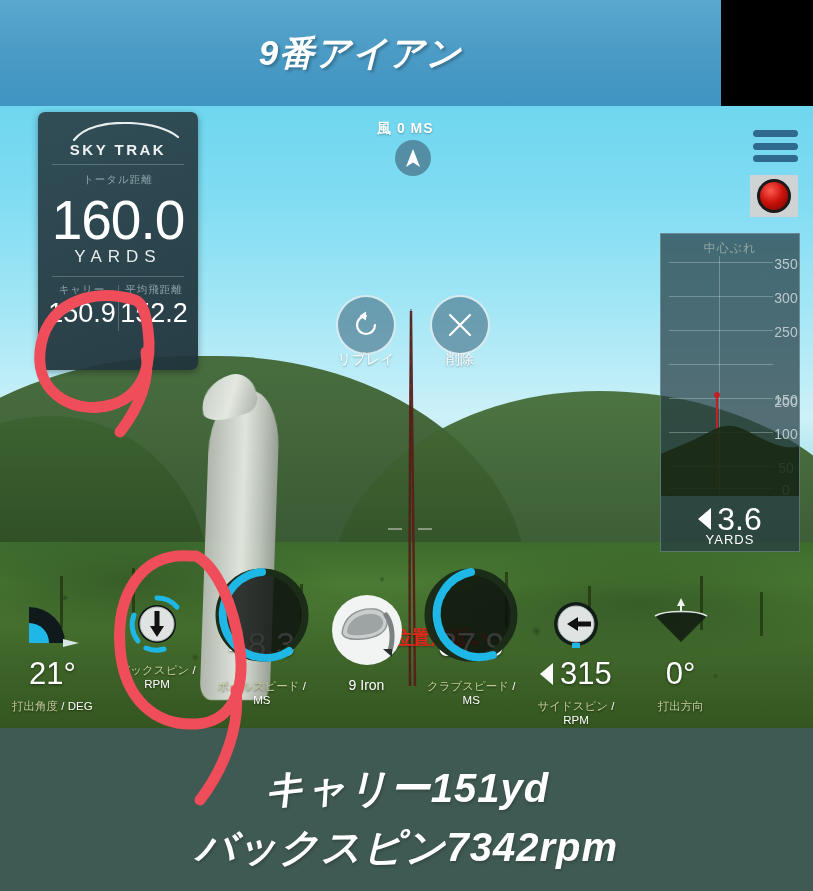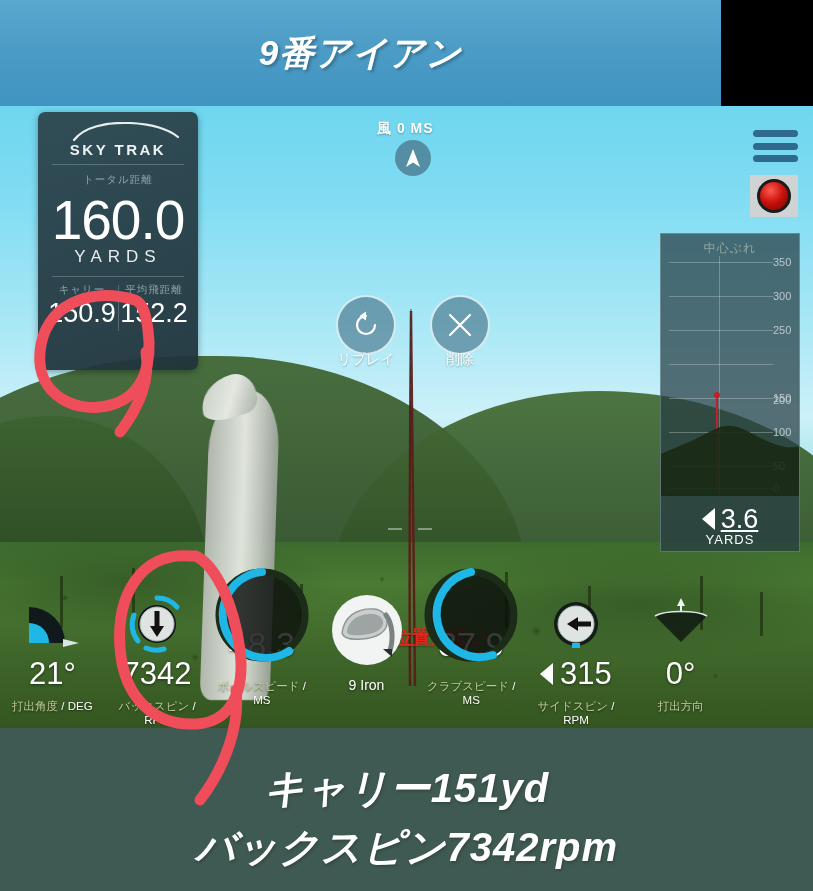--- a/index.html
+++ b/index.html
@@ -169,33 +169,33 @@
     border:1px solid rgba(180,200,205,.35);
     overflow:hidden;
   }
   #disp-title {
     position:absolute; left:0; right:0; top:6px; text-align:center;
     color:#93a8a3; font-size:12px; letter-spacing:1px;
   }
   #disp-plot { position:absolute; left:0; top:22px; width:140px; height:240px; }
   .disp-grid { position:absolute; left:8px; width:104px; height:1px; background:rgba(210,225,228,.33); }
   .disp-tick {
-    position:absolute; left:112px; width:26px; text-align:left;
-    color:#b9c8cb; font-size:11px; transform:translateY(-6px);
+    position:absolute; left:112px; width:26px; text-align:center;
+    color:#b9c8cb; font-size:14px; transform:translateY(-6px);
   }
   #disp-axis {
     position:absolute; left:58px; top:0; width:1px; height:240px;
     background:rgba(210,225,228,.33);
   }
   #disp-foot {
     position:absolute; left:0; right:0; bottom:4px; text-align:center;
     color:#ffffff;
   }
   #disp-val-row { display:flex; align-items:center; justify-content:center; gap:6px; }
-  #disp-value { font-size:27px; font-weight:400; line-height:30px;text-decoration:underline; }
+  #disp-value { font-size:32px; font-weight:400; line-height:30px; }
   #disp-unit { font-size:13px; letter-spacing:1px; margin-top:-2px; }
 
   
   #ball-warning {
     position:absolute; left:335px; top:519px;
     color:#e8251c; font-size:19px; font-weight:bold;
     text-shadow:0 1px 2px rgba(0,0,0,.35);
   }
 
   
@@ -391,21 +391,20 @@
           <path d="M31,5 A26,26 0 0 1 51,14" fill="none" stroke="#1fb7e6" stroke-width="5" stroke-linecap="round"></path>
           <path d="M12,48 A26,26 0 0 1 8,22" fill="none" stroke="#1fb7e6" stroke-width="5" stroke-linecap="round"></path>
           <path d="M20,55 A26,26 0 0 0 38,56" fill="none" stroke="#1fb7e6" stroke-width="5" stroke-linecap="round"></path>
           <circle cx="31" cy="31" r="19" fill="#0c1316"></circle>
           <circle cx="31" cy="31" r="17" fill="#dfe3e2"></circle>
           <circle cx="31" cy="31" r="17" fill="none" stroke="#b6bcba" stroke-width="1"></circle>
           <path d="M31,18 L31,36" stroke="#111" stroke-width="5"></path>
           <path d="M24,33 L31,44 L38,33 Z" fill="#111"></path>
         </svg>
       </div>
-      <div class="stat-value">7342</div>
       <div class="stat-label">
         <span>バックスピン</span>
         <span class="u">/ RPM</span>
       </div>
     </div>
 
     <div class="stat">
       <div class="stat-icon" style="height:0;margin:0;">
         <svg width="104" height="104" viewBox="0 0 104 104" style="position:relative;top:26px;">
           <circle cx="52" cy="52" r="45" fill="#0b0f0c" opacity="0.82"></circle>

